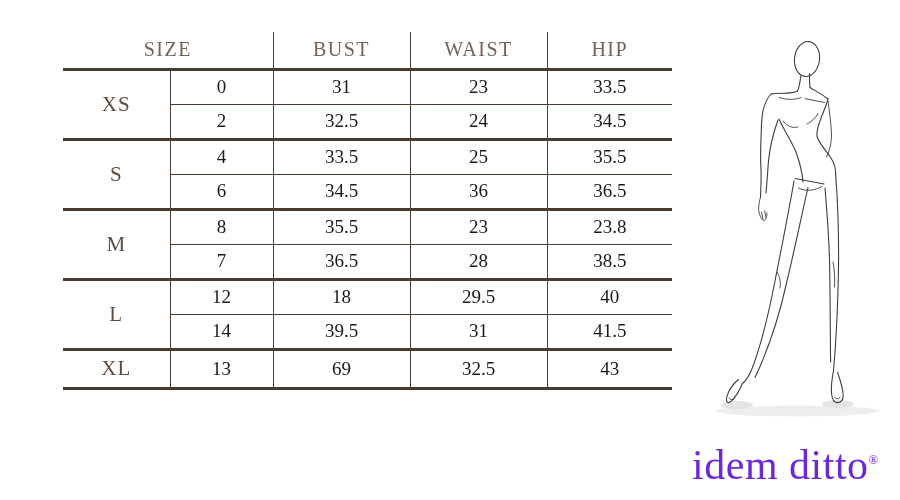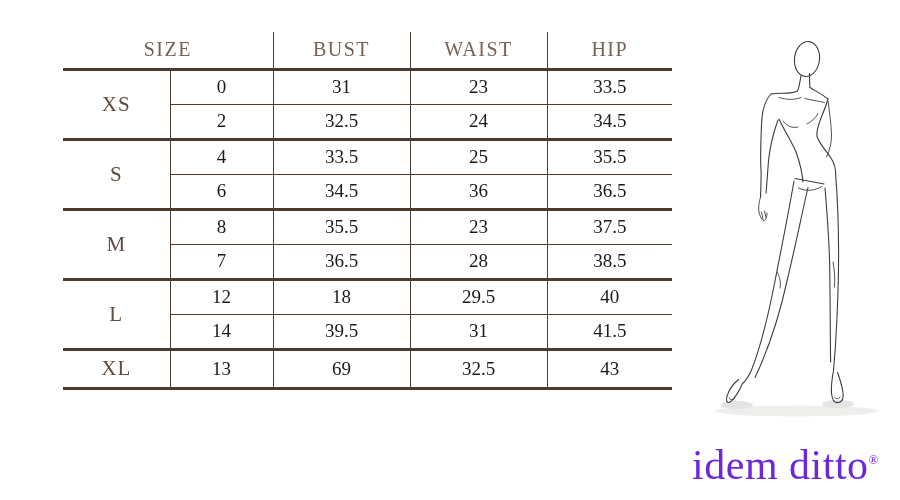--- a/index.html
+++ b/index.html
@@ -125,21 +125,21 @@
       <td class="cell vline">34.5</td>
       <td class="cell vline">36</td>
       <td class="cell vline">36.5</td>
     </tr>
 
     <tr class="group-start sub-row-top">
       <td class="group-label" rowspan="2">M</td>
       <td class="cell vline">8</td>
       <td class="cell vline">35.5</td>
       <td class="cell vline">23</td>
-      <td class="cell vline">37.5</td>
+      <td class="cell vline">23.8</td>
     </tr>
     <tr>
       <td class="cell vline">7</td>
       <td class="cell vline">36.5</td>
       <td class="cell vline">28</td>
       <td class="cell vline">38.5</td>
     </tr>
 
     <tr class="group-start sub-row-top">
       <td class="group-label" rowspan="2">L</td>

